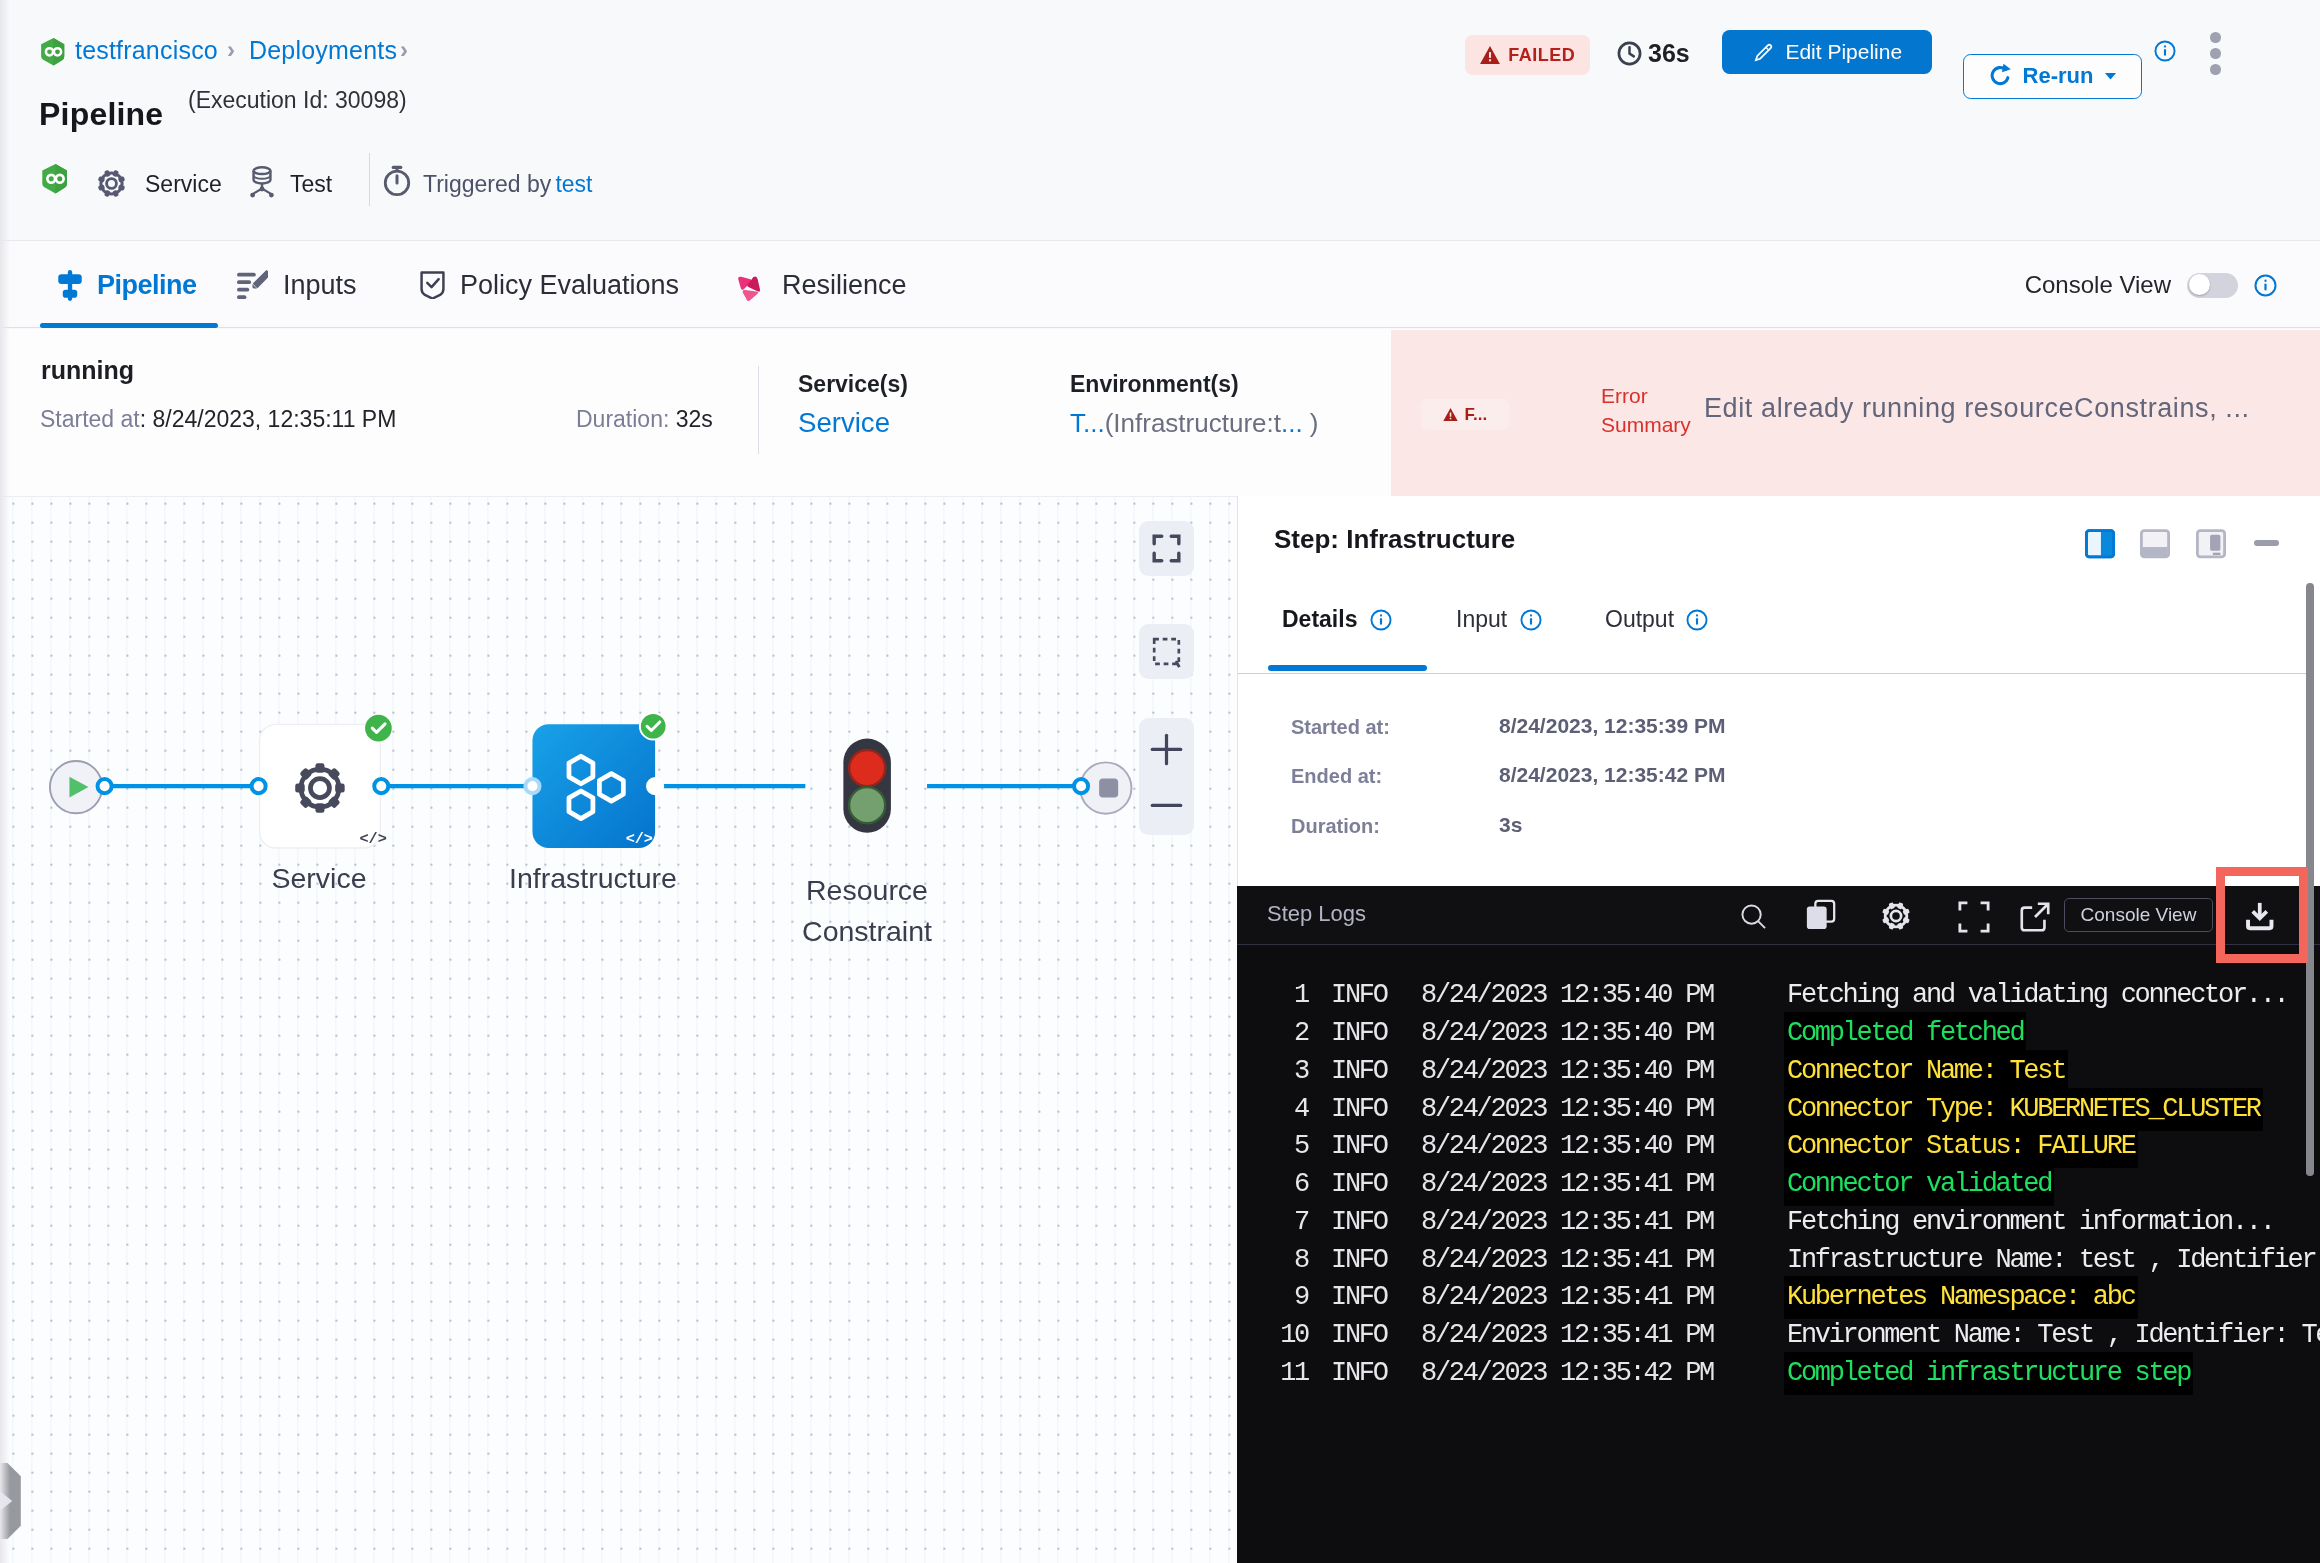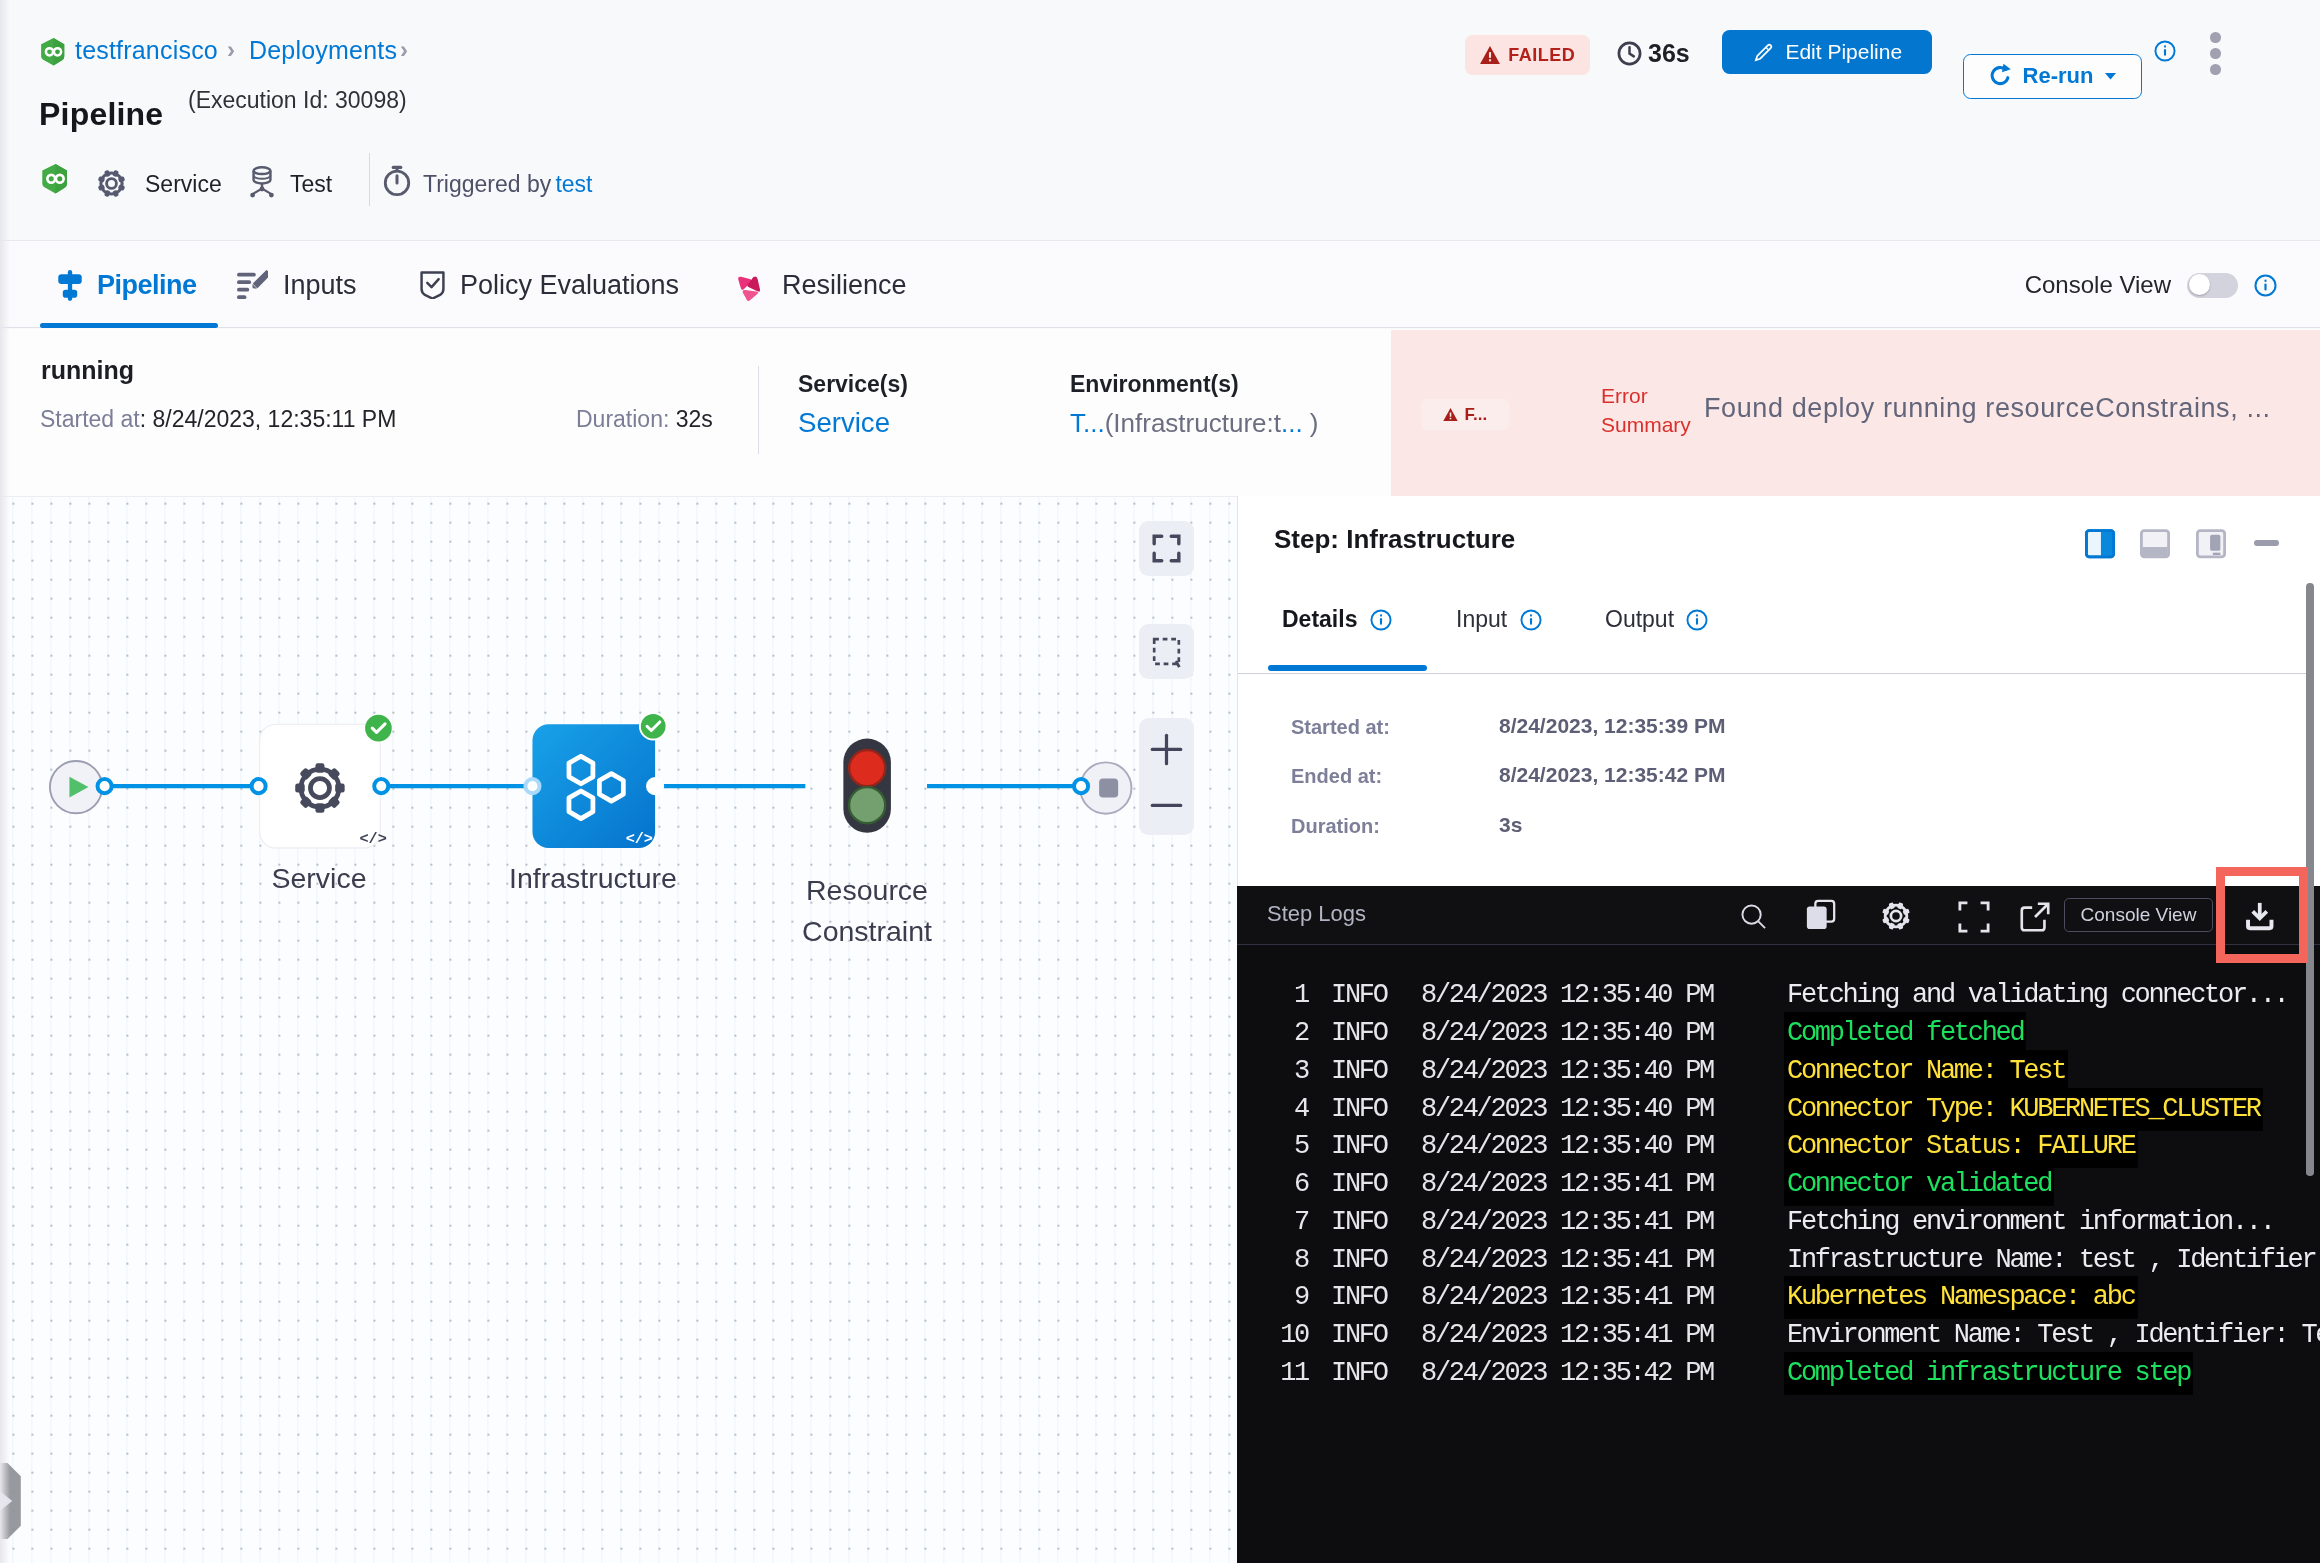--- a/index.html
+++ b/index.html
@@ -266,21 +266,21 @@
 
   <div class="abs" style="left:1421px; top:70px; width:88px; height:31px; background:#fbedeb; border-radius:5.7px; display:flex; align-items:center; justify-content:center; gap:6.7px;">
     <svg width="15" height="13.3" viewBox="0 0 21 19">
         <path d="M10.5 0 L21 19 L0 19 Z" fill="#a81e18"></path>
         <rect x="9.4" y="6.5" width="2.2" height="6" fill="#fbedeb"></rect>
         <rect x="9.4" y="14" width="2.2" height="2.2" fill="#fbedeb"></rect>
       </svg>
     <span style="color:#a81e18; font-size:17px; font-weight:700;">F...</span>
   </div>
   <div class="abs" style="left:1601px; top:53px; width:109px; line-height:28.5px; color:#d9302c; font-size:21px; font-weight:500;">Error Summary</div>
-  <div class="abs" style="left:1704px; top:64px; color:#63667b; font-size:27px; letter-spacing:0.6px;">Found deploy running resourceConstrains, ...</div>
+  <div class="abs" style="left:1704px; top:64px; color:#63667b; font-size:27px; letter-spacing:0.6px;">Edit already running resourceConstrains, ...</div>
 </div>
 
 <div class="abs" id="canvas">
   <svg id="graph" class="abs" style="left:0;top:0;" width="1237" height="1067" viewBox="0 0 1301 1122">
 
     <g stroke="#0092e4" stroke-width="4.5">
       <line x1="110" y1="304" x2="272" y2="304"></line>
       <line x1="401" y1="304" x2="560" y2="304"></line>
       <line x1="689" y1="304" x2="847" y2="304"></line>
       <line x1="975" y1="304" x2="1137" y2="304"></line>

